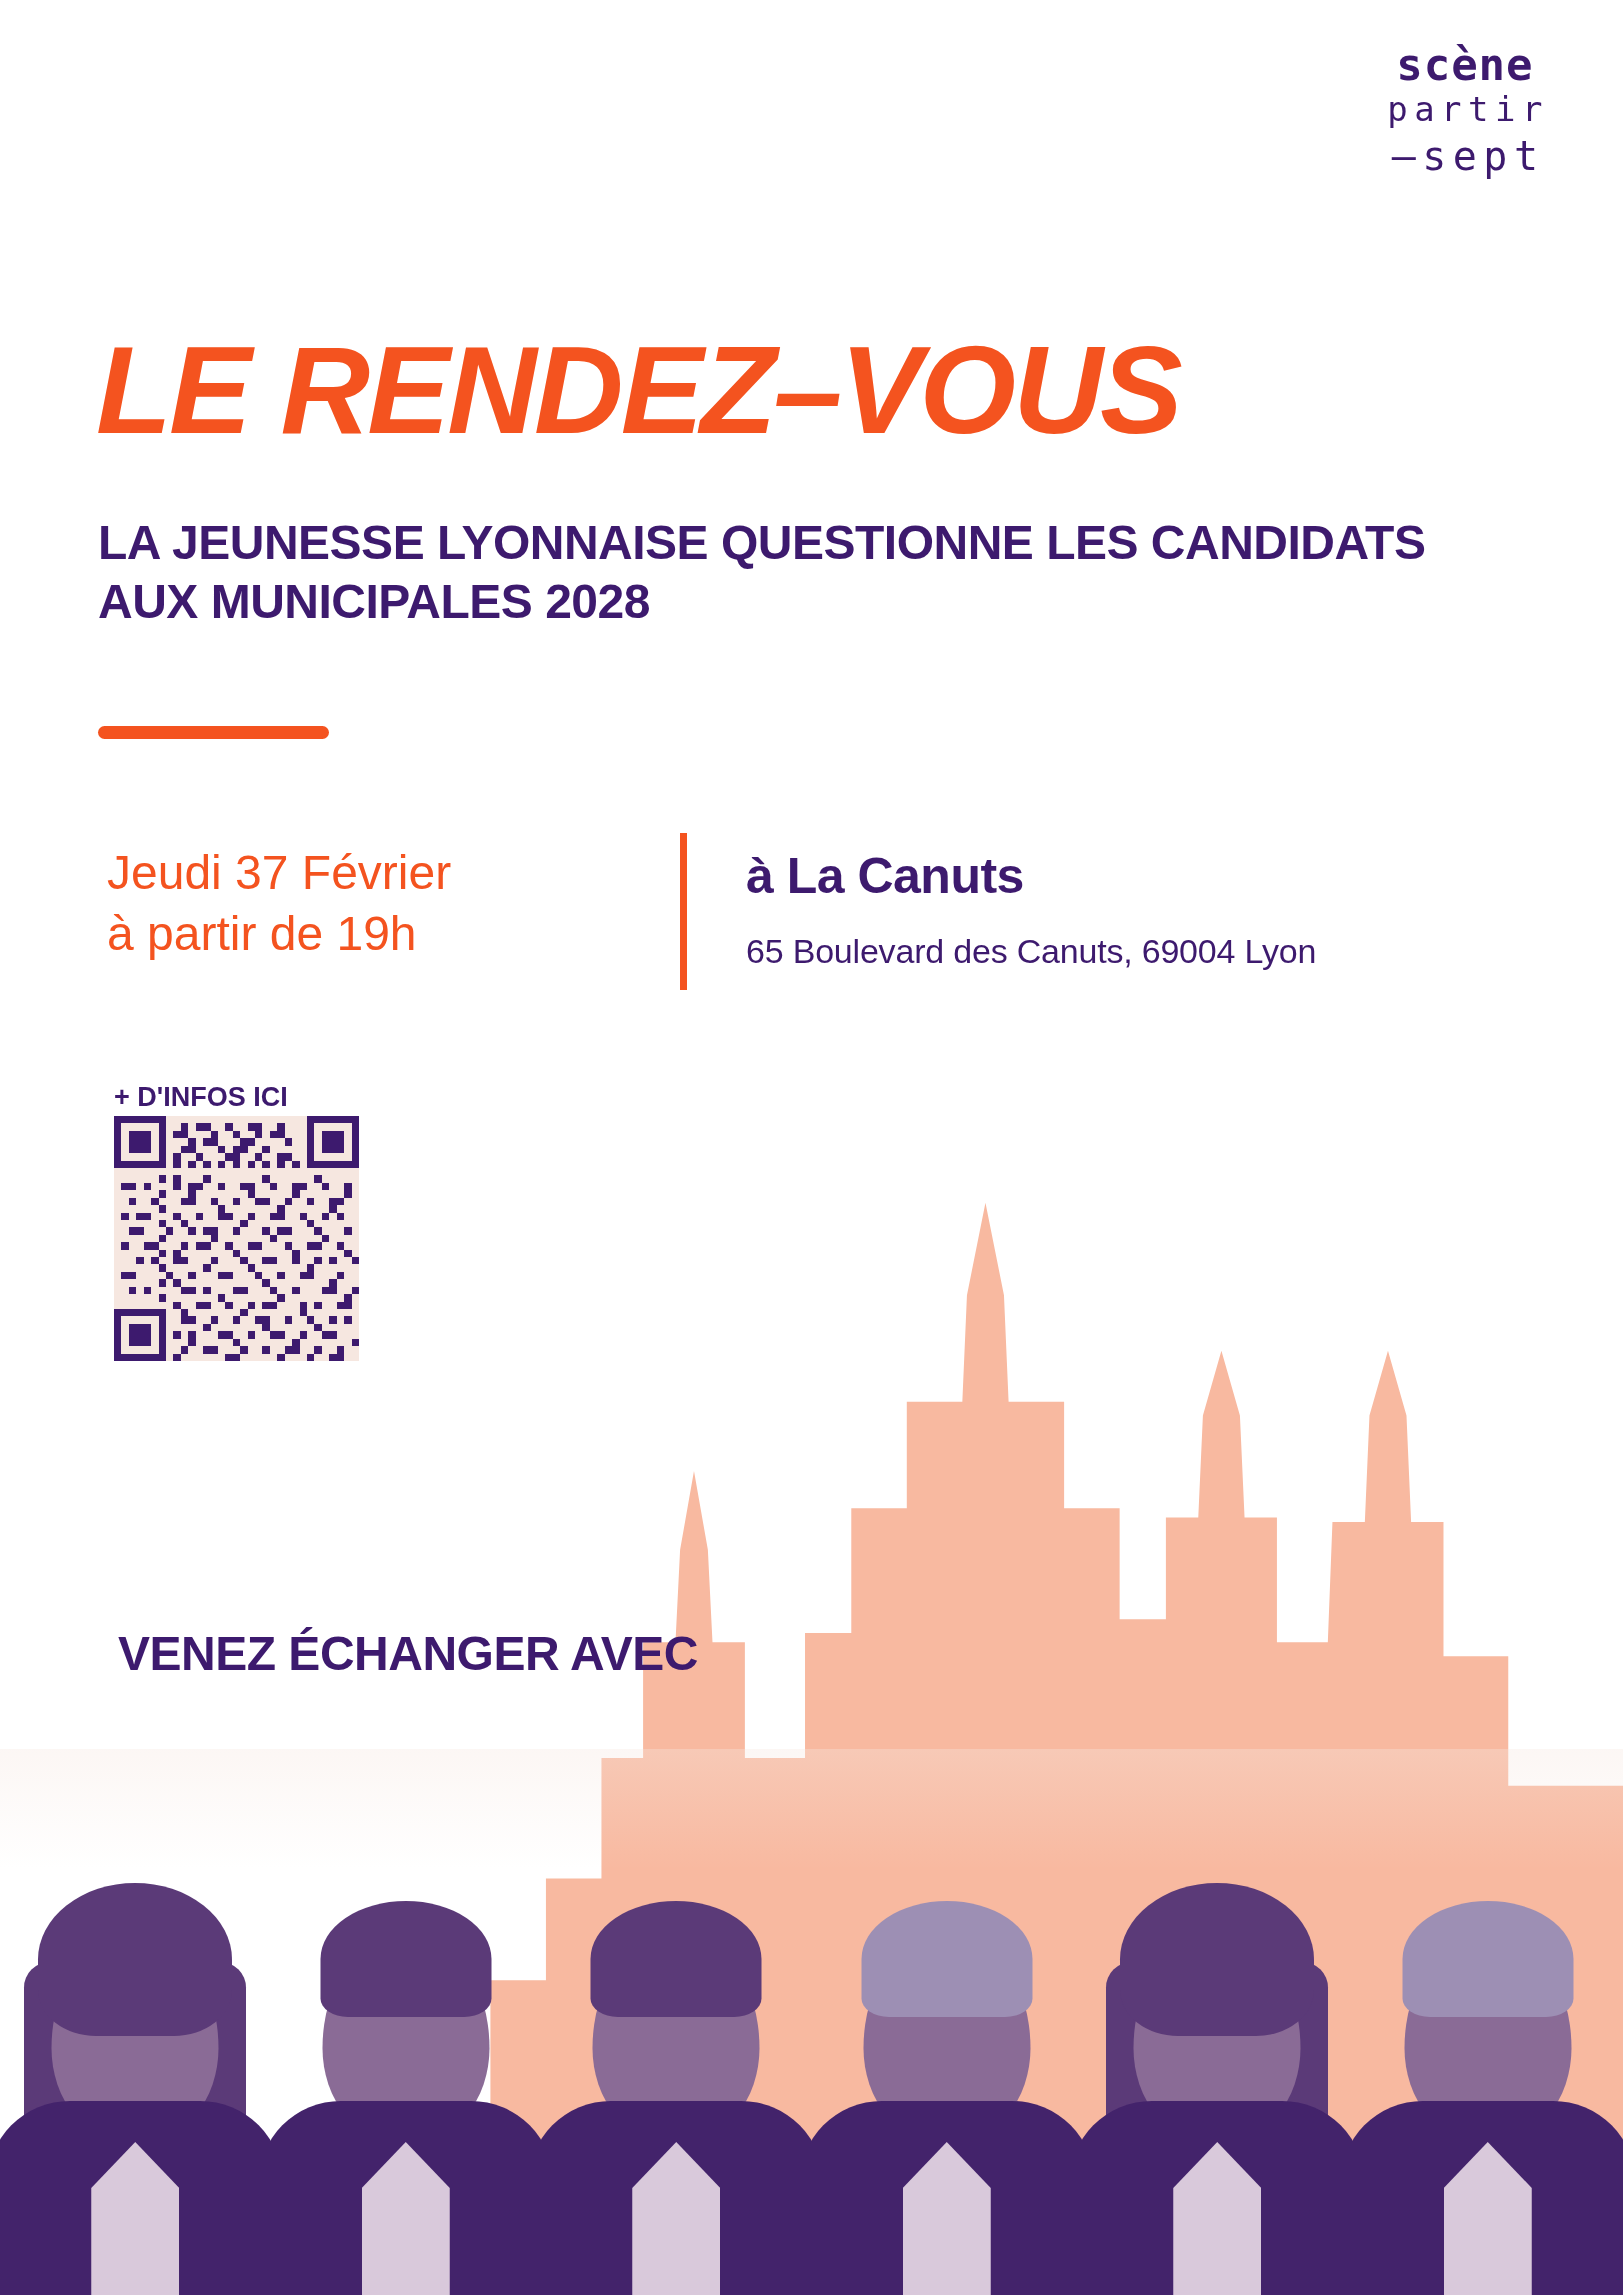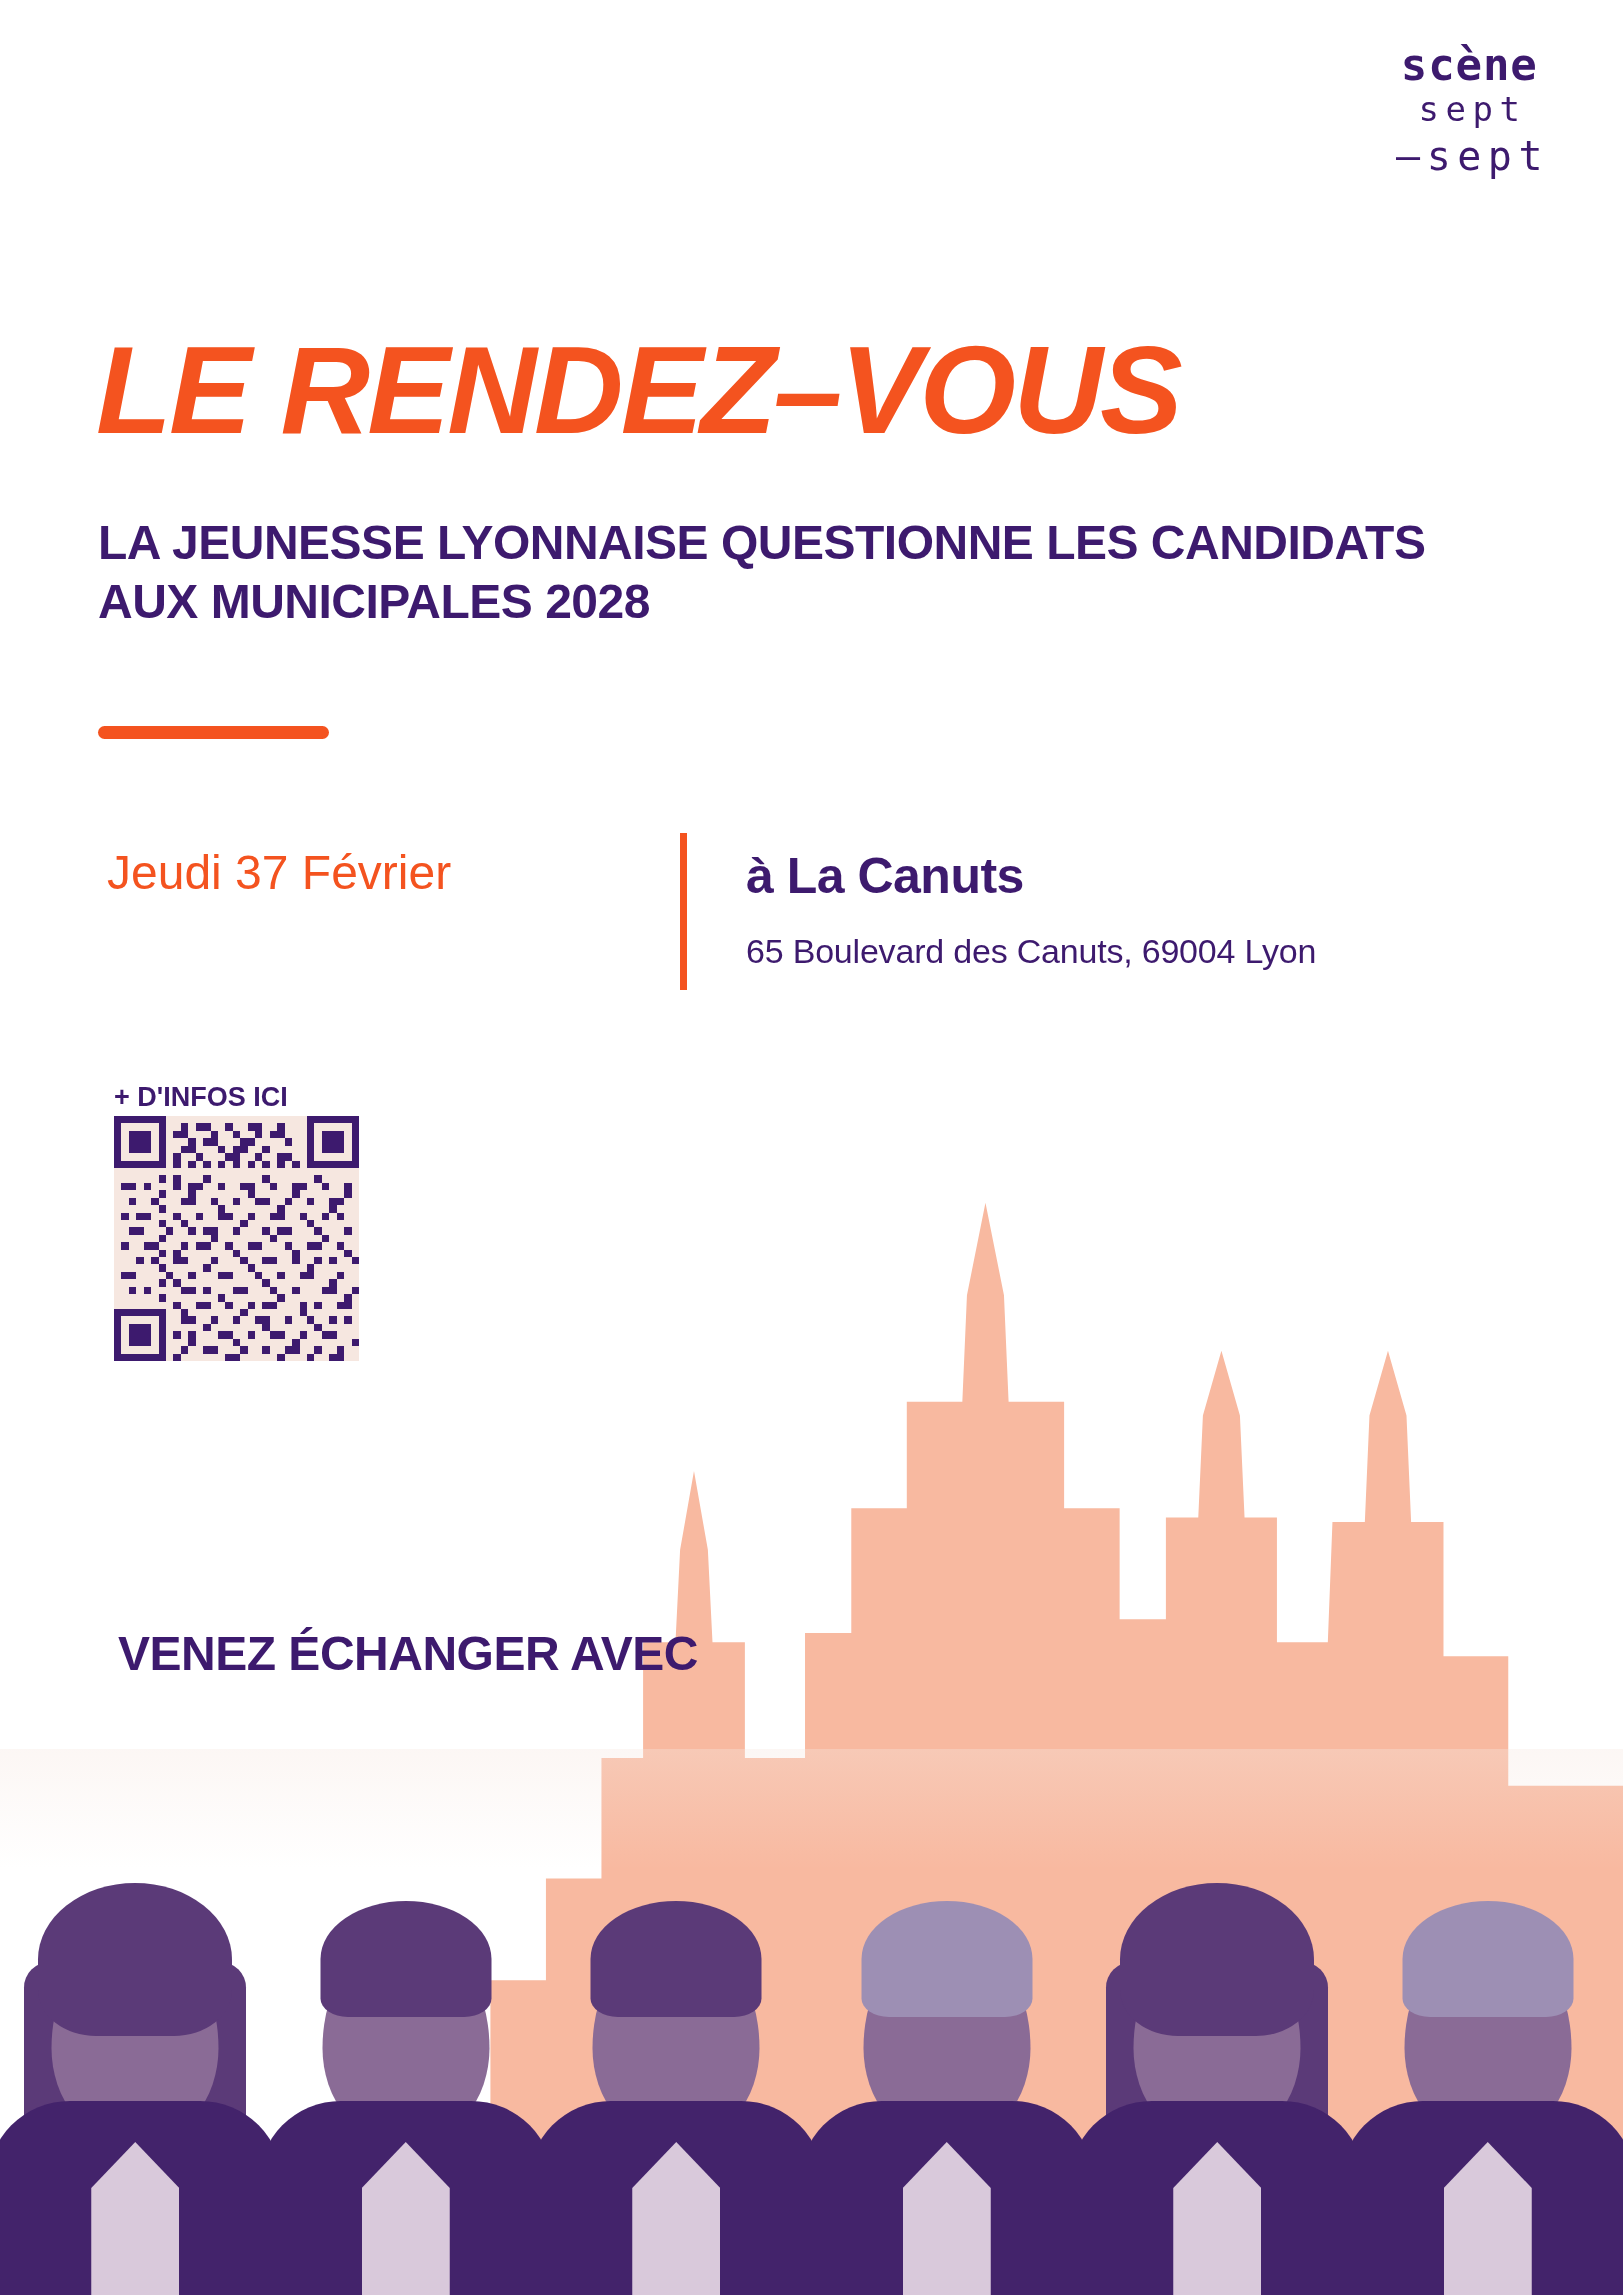--- a/index.html
+++ b/index.html
@@ -318,32 +318,33 @@
       L 3120 1420
       L 3260 1420
       L 3260 1700
       L 3508 1700
       L 3508 2800
       Z"></path>
   </svg>
 
   <div class="logo">
     <div class="logo-line1">scène</div>
-    <div class="logo-line2">sept</div>
+    <div class="logo-line2">partir</div>
     <div class="logo-line3">–sept</div>
   </div>
 
   <h1 class="title">LE RENDEZ–VOUS</h1>
 
   <h2 class="subtitle">LA JEUNESSE LYONNAISE QUESTIONNE LES CANDIDATS AUX MUNICIPALES 2028</h2>
 
   <div class="rule"></div>
 
   <div class="date-block">
     <div>Jeudi 37 Février</div>
+    <div>à partir de 19h</div>
   </div>
 
   <div class="divider-v"></div>
 
   <div class="place-block">
     <div class="place-name">à La Canuts</div>
     <div class="place-addr">65 Boulevard des Canuts, 69004 Lyon</div>
   </div>
 
   <div class="qr-label">+ D'INFOS ICI</div>

